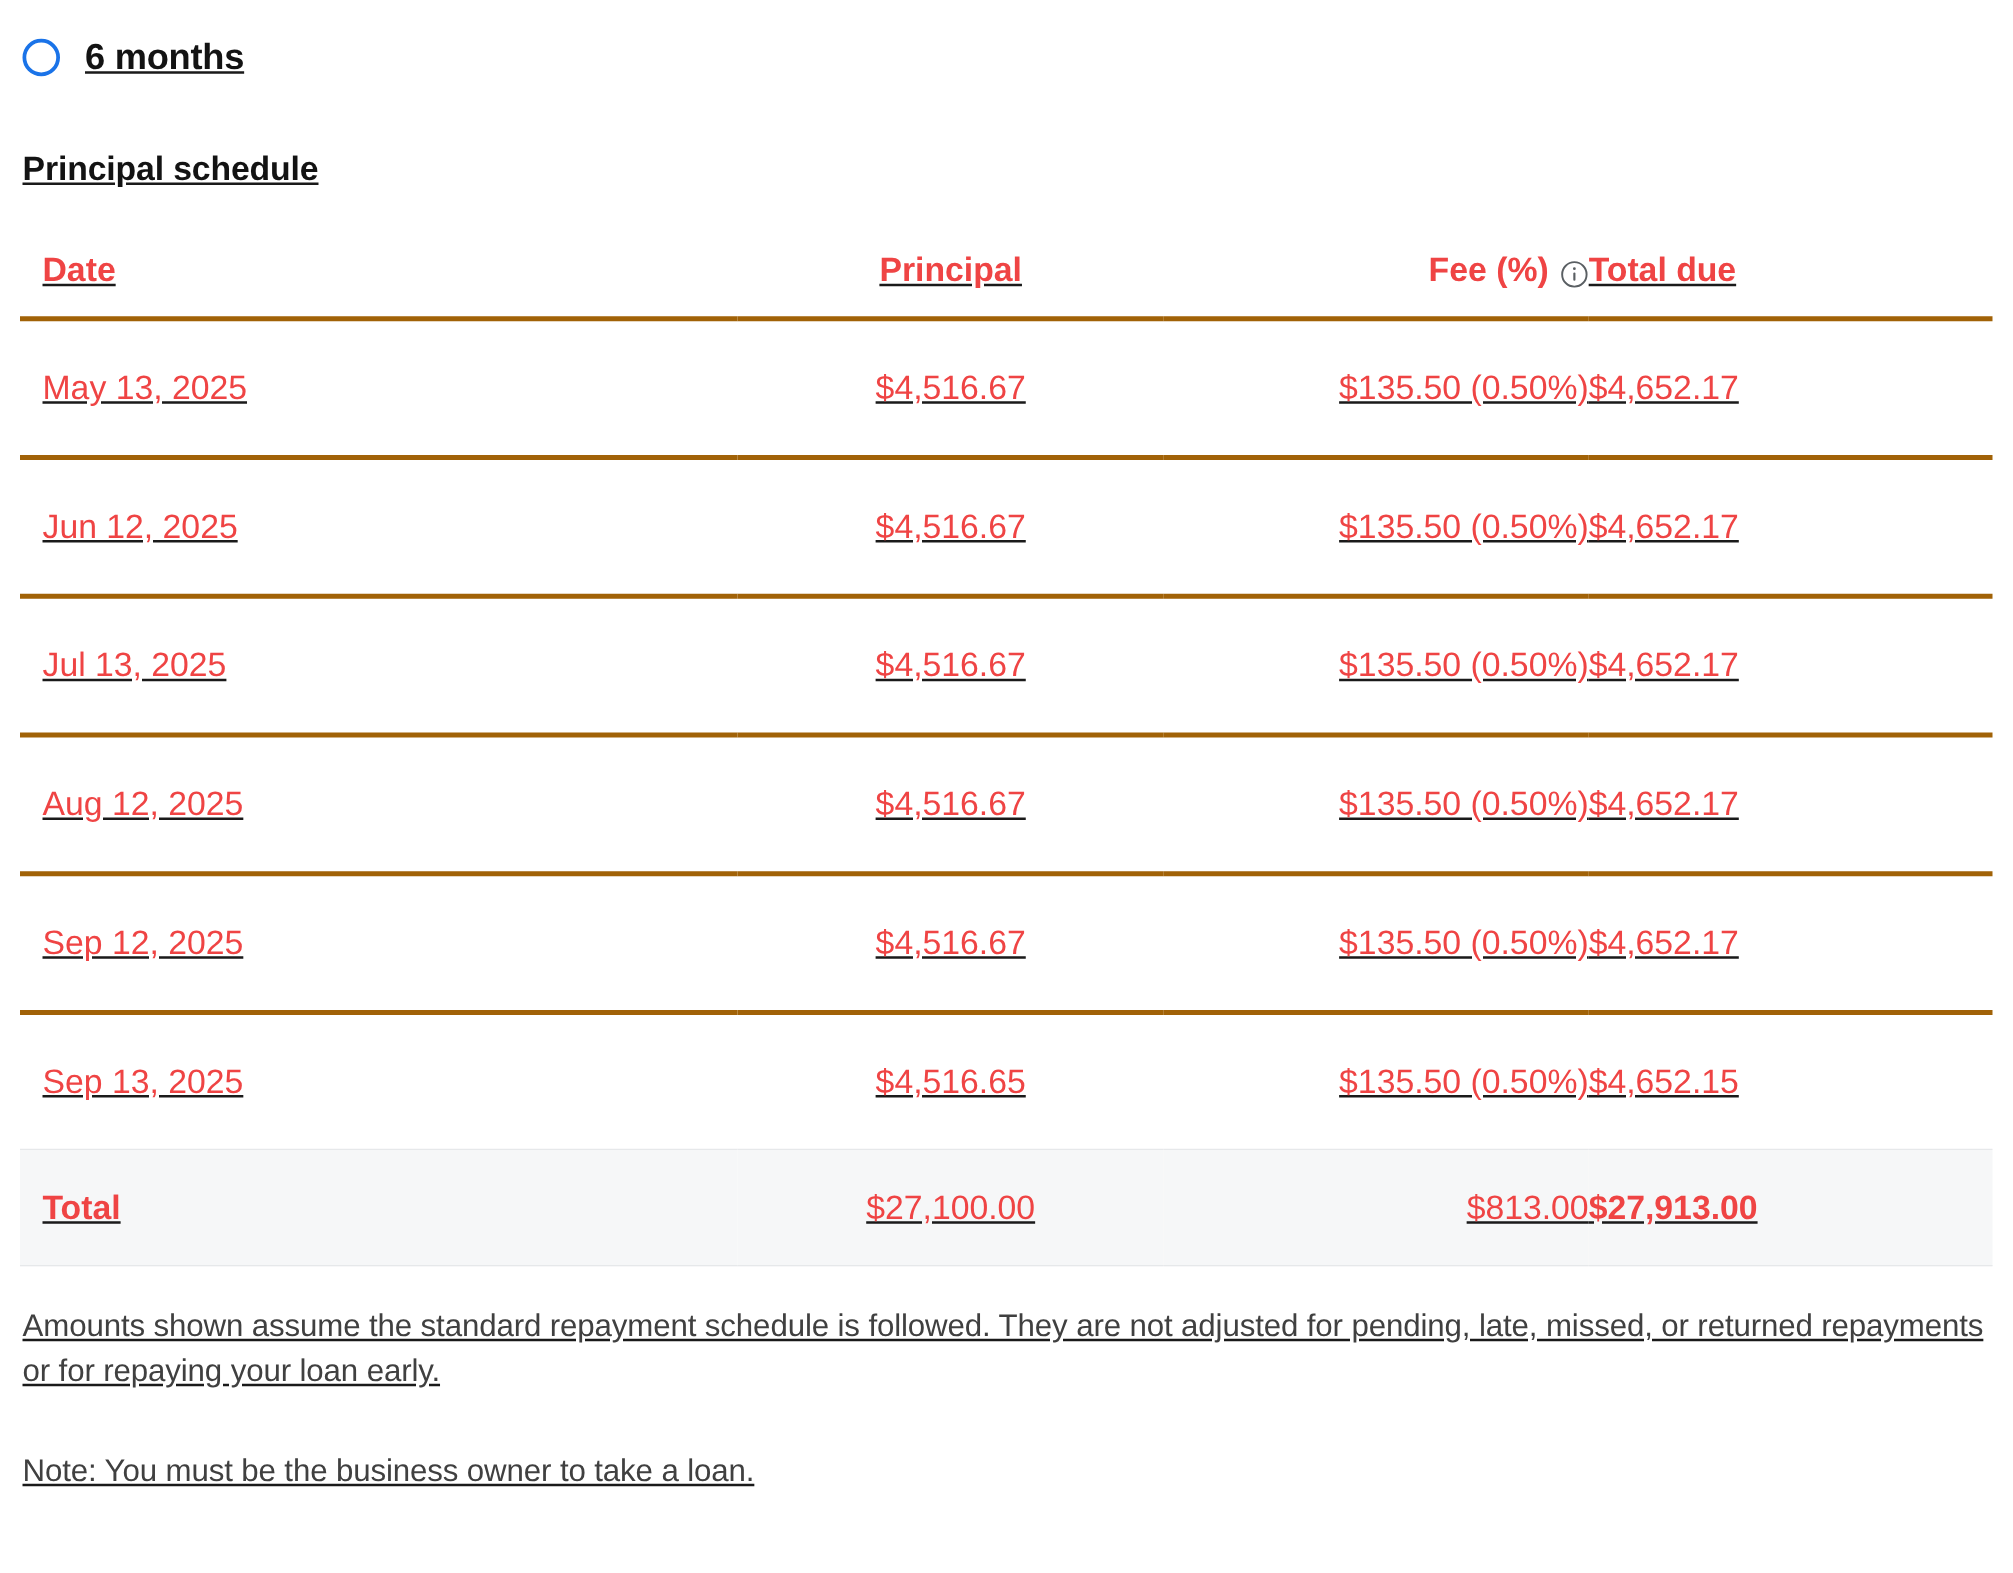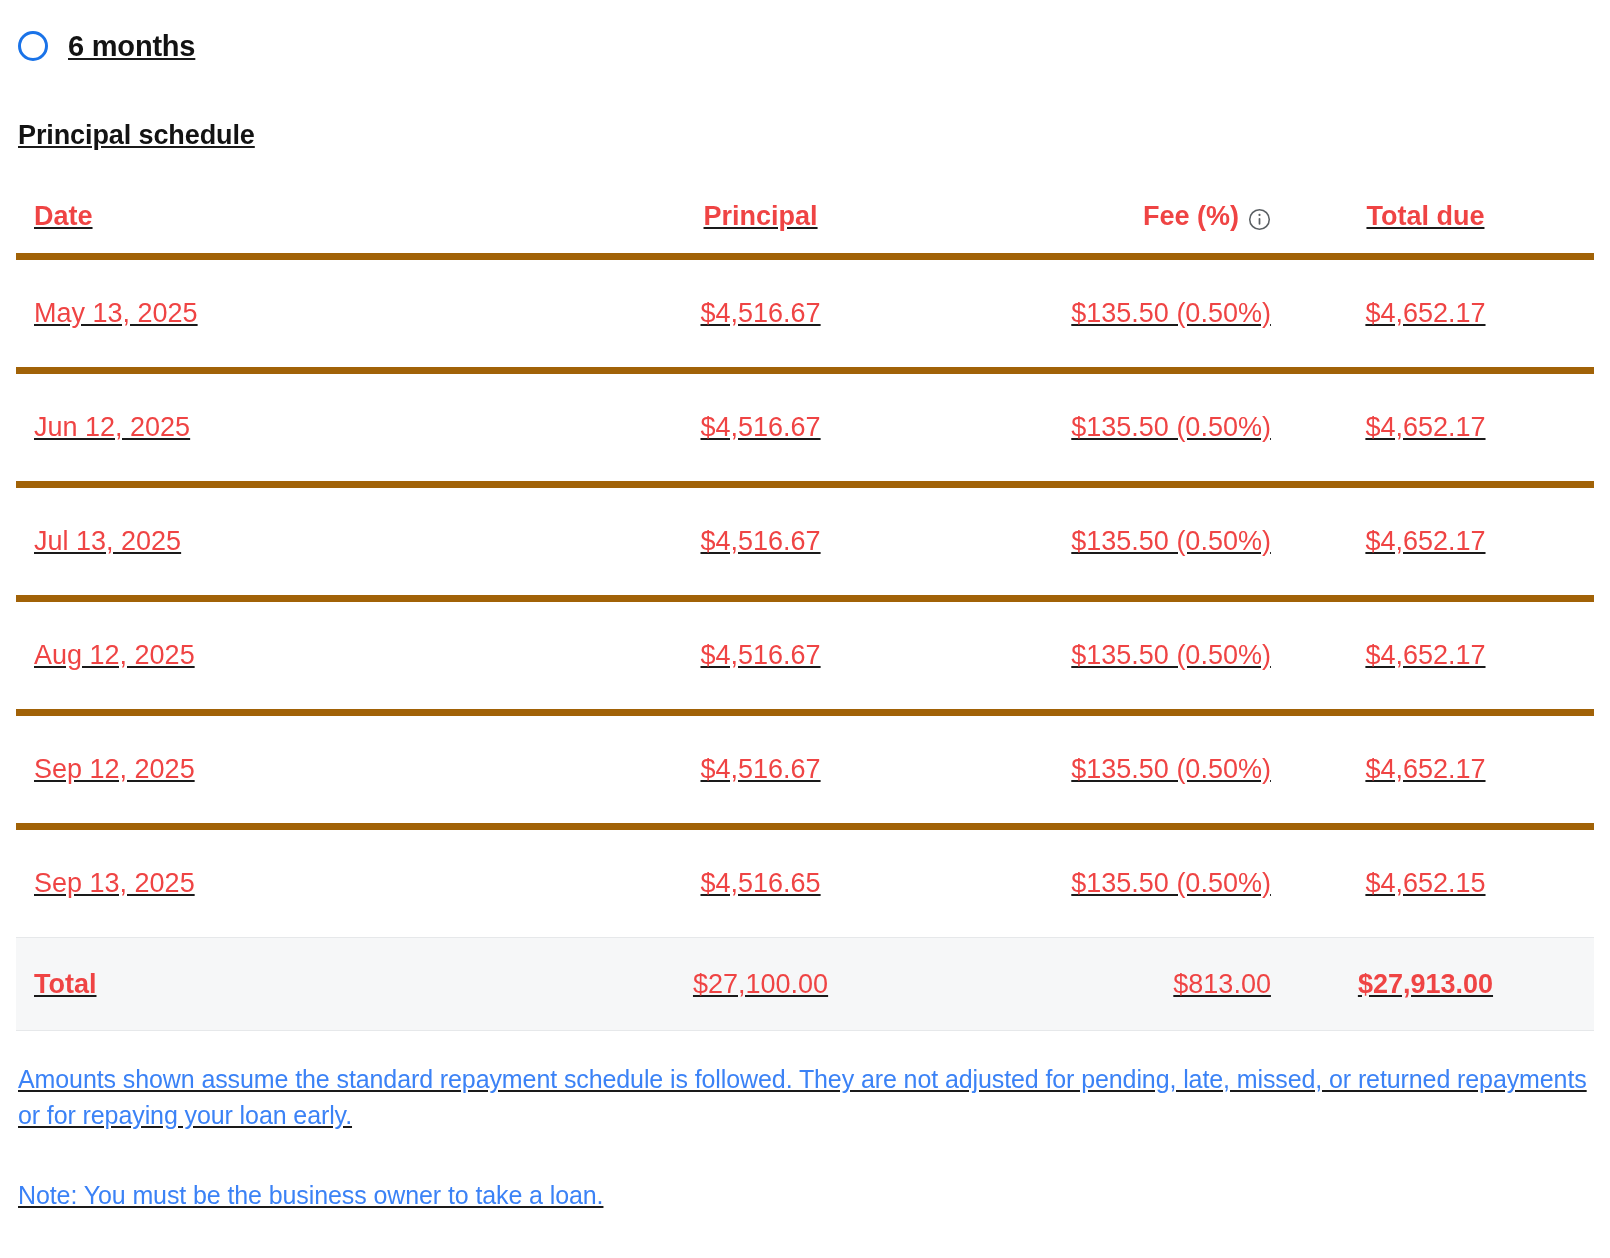--- a/index.html
+++ b/index.html
@@ -76,21 +76,21 @@
     color: #ef4444;
     padding: 0;
     vertical-align: middle;
   }
   thead th {
     font-weight: bold;
     height: 74px;
     padding-bottom: 8px;
   }
   tbody tr {
-    border-top: 7px solid #a16207;
+    border-top: 4px solid #a16207;
   }
   tbody td {
     height: 107px;
   }
   tr.total-row {
     background: #f6f7f8;
     border-top: 1px solid #e6e8ea;
     border-bottom: 1px solid #e6e8ea;
   }
   tr.total-row td {
@@ -98,41 +98,41 @@
     font-weight: normal;
   }
   tr.total-row td.label,
   tr.total-row td.grand {
     font-weight: bold;
   }
 
   .col-date   { width: 36%; text-align: left;  padding-left: 18px !important; }
   .col-princ  { width: 22%; text-align: center; }
   .col-fee    { width: 22%; text-align: right; }
-  .col-total  { width: 20%; text-align: center; padding-right: 14px !important; }
+  .col-total  { width: 20%; text-align: left; padding-right: 14px !important; }
 
   .fee-head-inner {
     display: inline-flex;
     align-items: center;
     gap: 9px;
     justify-content: flex-end;
   }
   .info-icon {
     width: 23px;
     height: 23px;
     display: inline-block;
     position: relative;
     top: 2px;
   }
 
   
   .footnote {
     font-size: 25px;
     line-height: 1.44;
-    color: #3b82f6;
+    color: #404040;
     margin: 30px 0 0 2px;
     max-width: 1570px;
     letter-spacing: -0.1px;
   }
   .footnote.second {
     margin-top: 44px;
   }
 </style>
 </head>
 <body>

